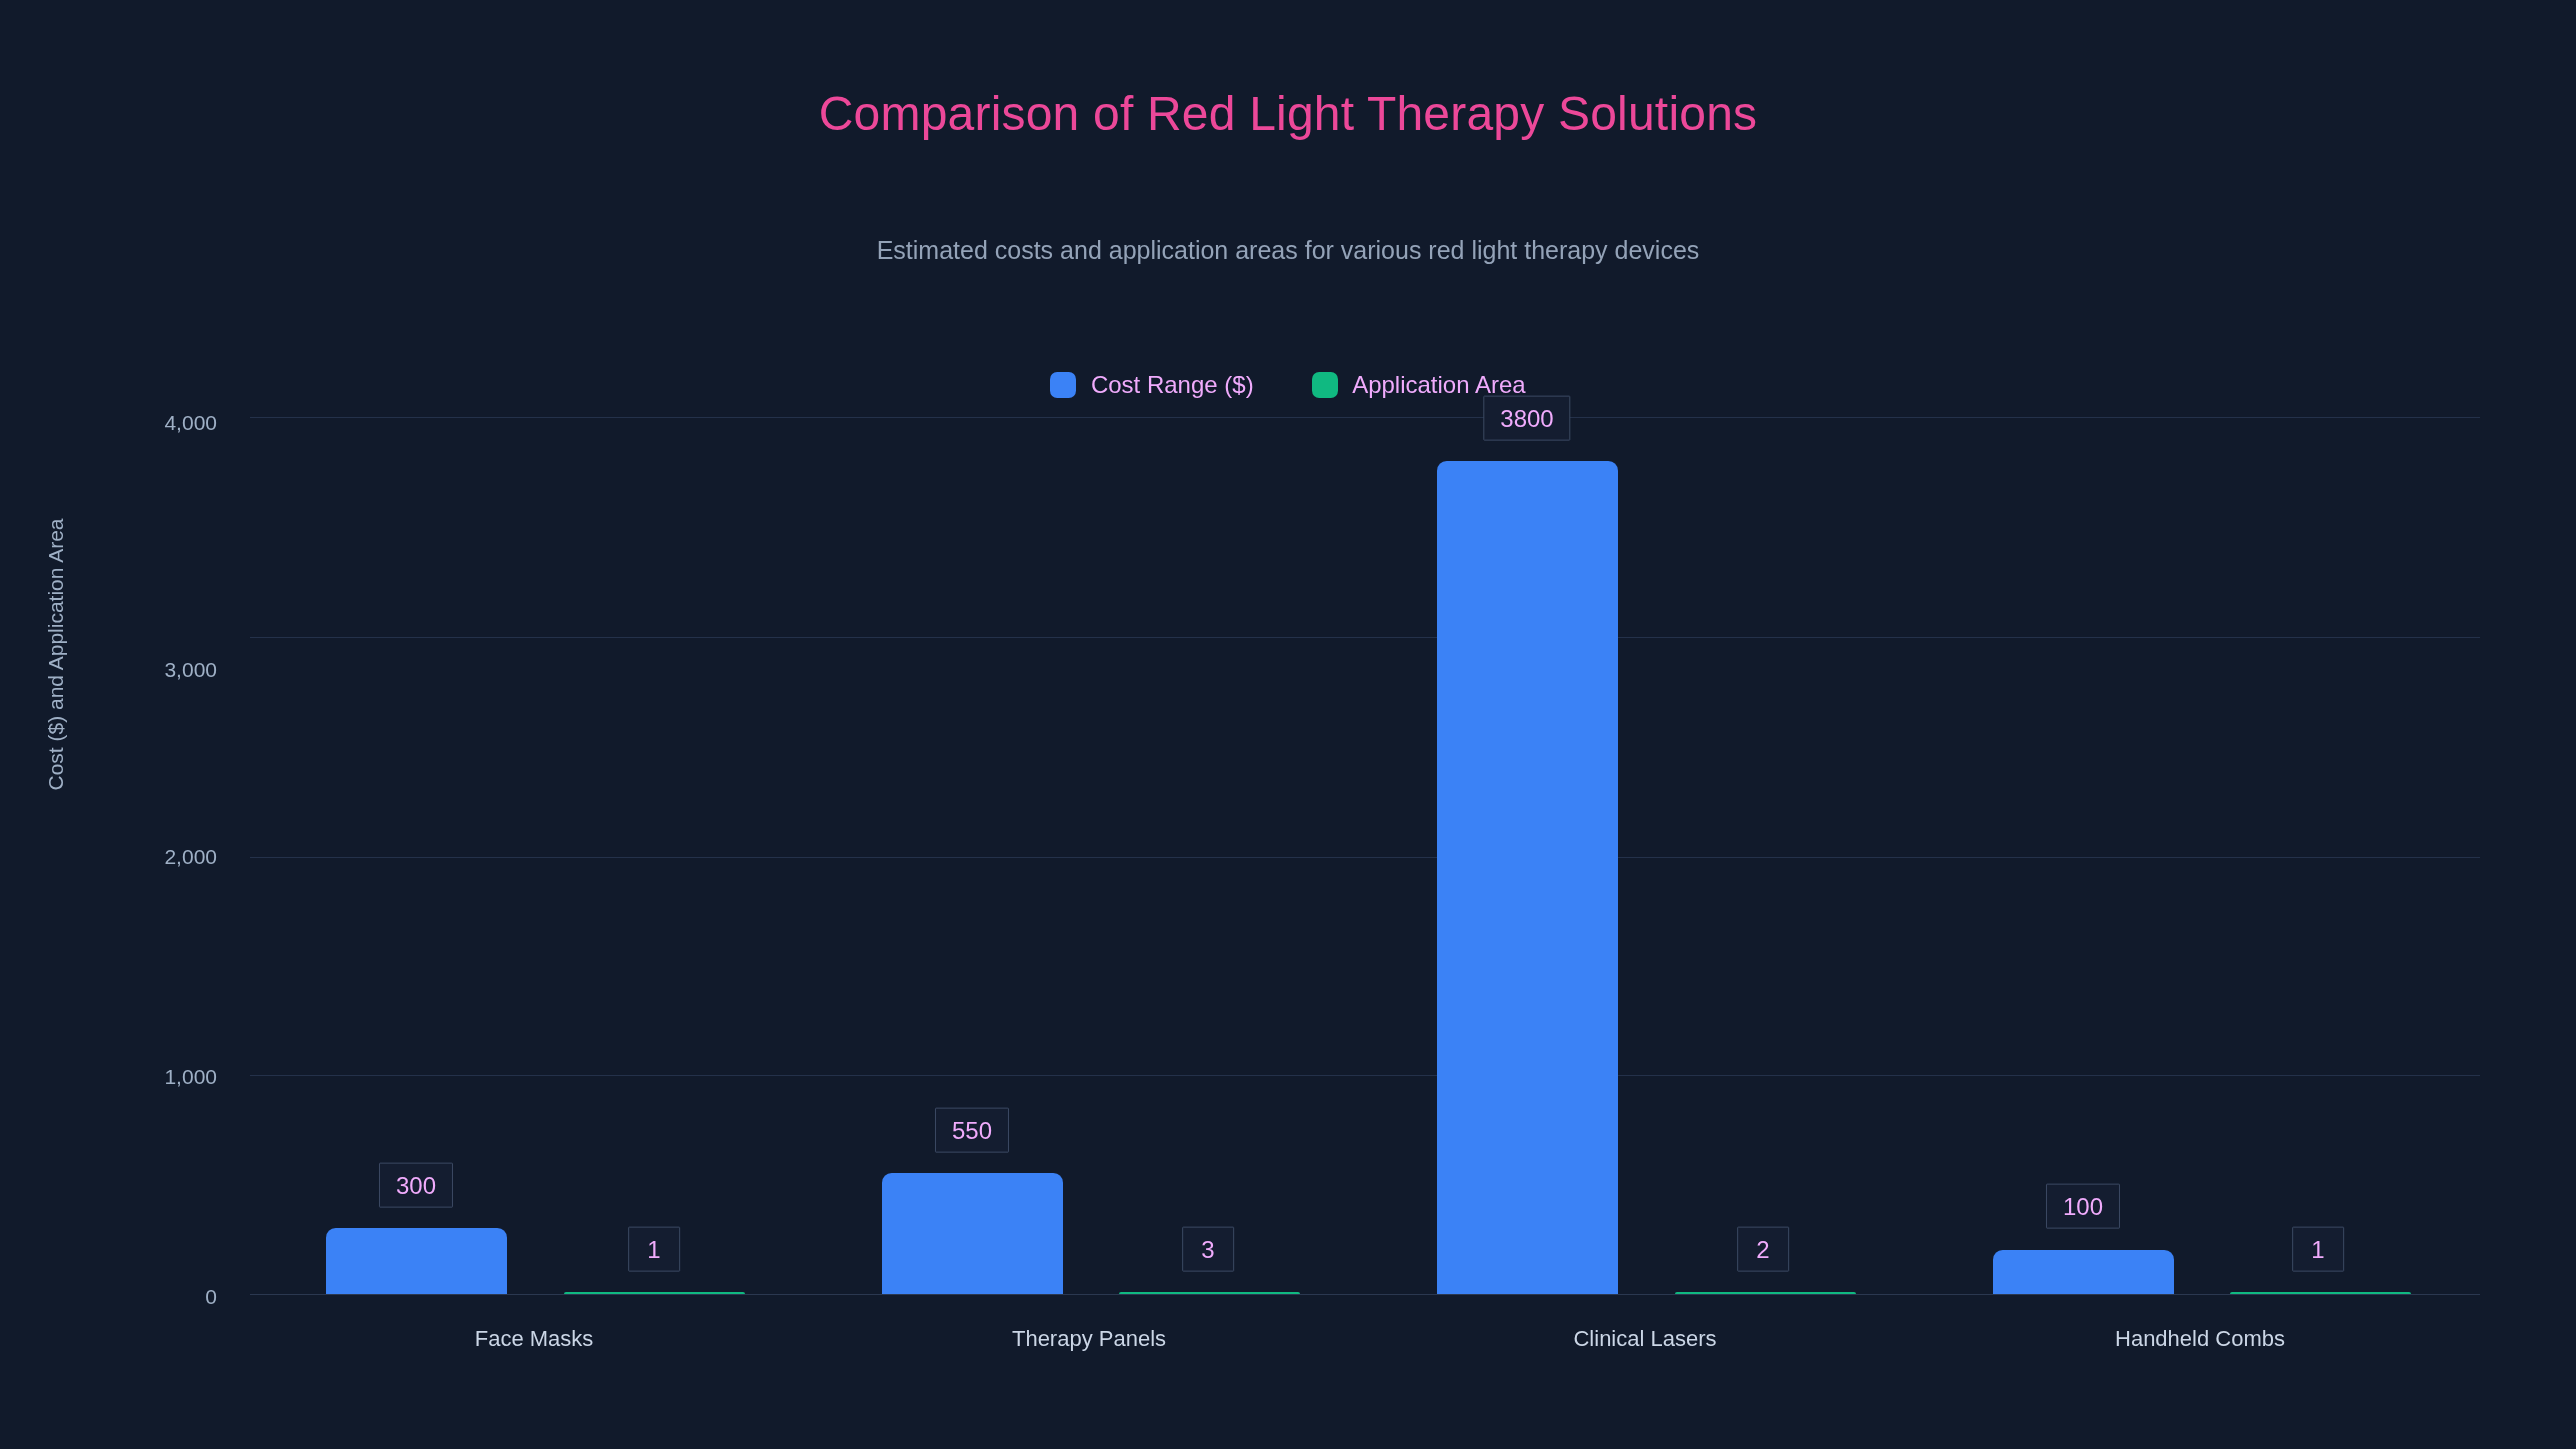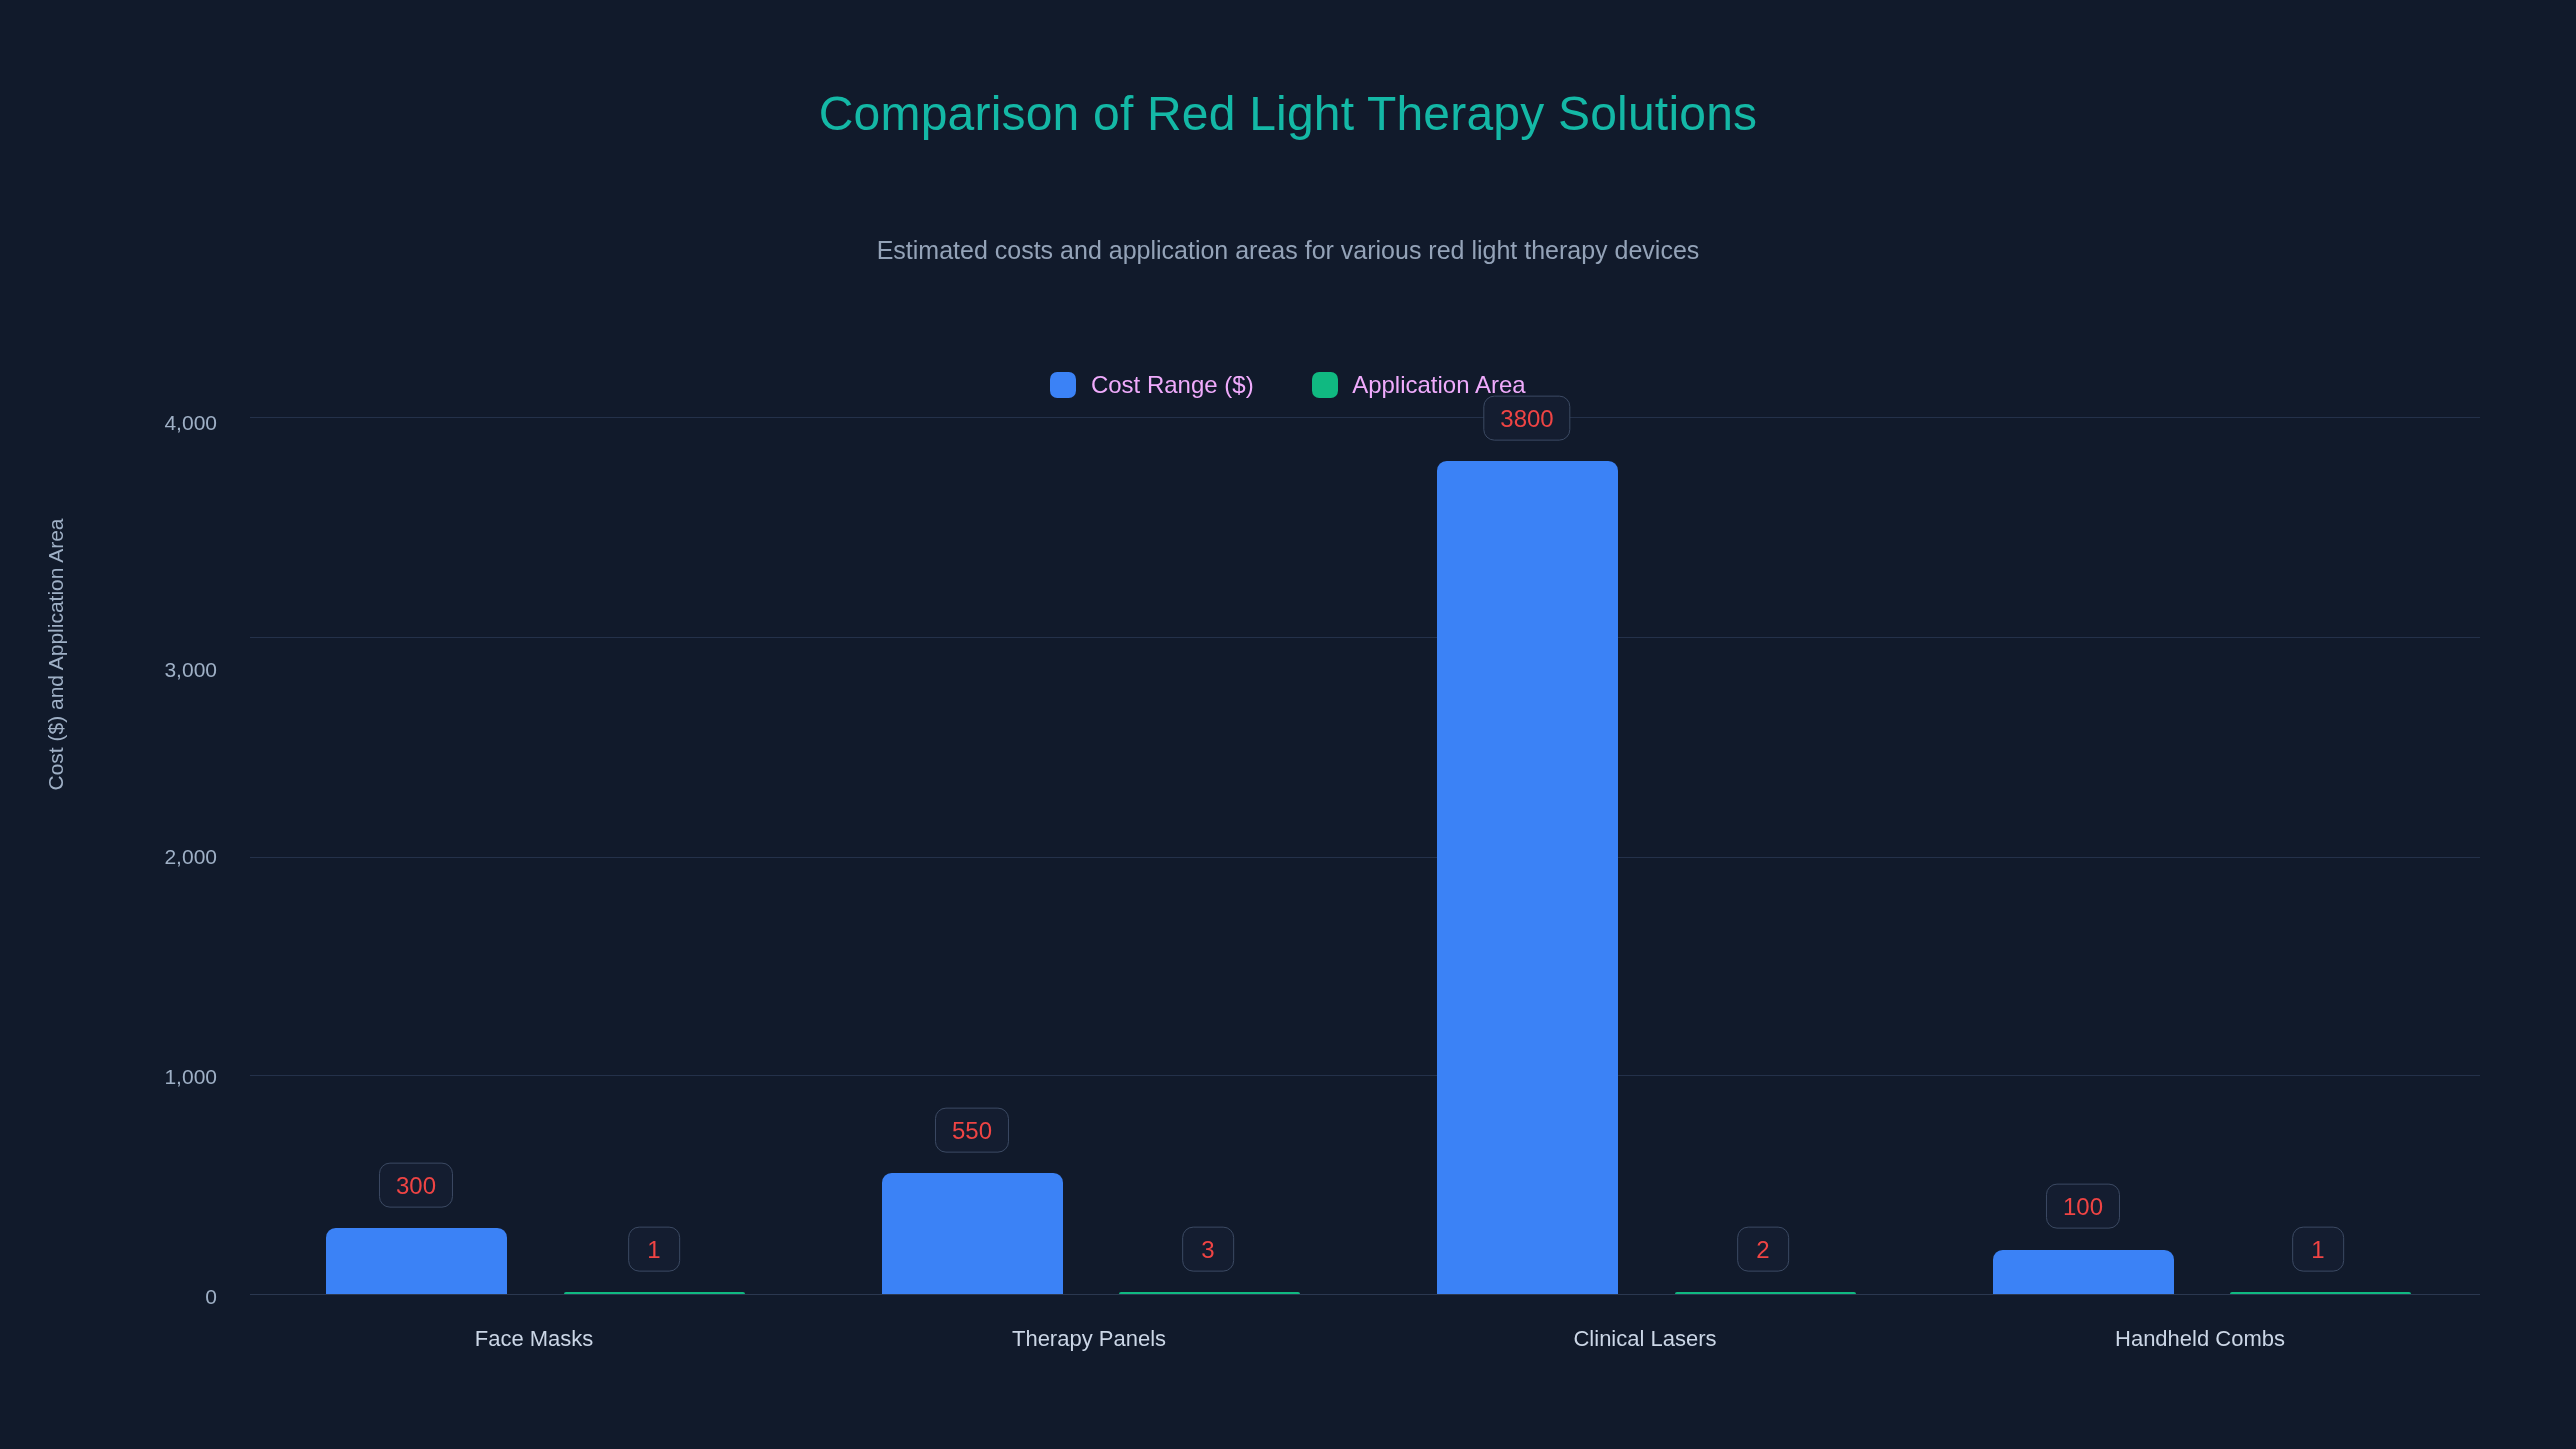--- a/index.html
+++ b/index.html
@@ -26,21 +26,21 @@
   
   .chart-title {
     position: absolute;
     left: 0;
     top: 90px;
     width: 2576px;
     text-align: center;
     font-size: 48px;
     font-weight: 400;
     letter-spacing: 0.2px;
-    color: #14b8a6;
+    color: #ec4899;
     line-height: 1;
   }
   .chart-subtitle {
     position: absolute;
     left: 0;
     top: 238px;
     width: 2576px;
     text-align: center;
     font-size: 25px;
     font-weight: 400;
@@ -129,24 +129,24 @@
   }
   .bar.cost { background: #3b82f6; }
   .bar.area { background: #10b981; }
 
   
   .value-label {
     position: absolute;
     transform: translate(-50%, -100%);
     background: #141d30;
     border: 0.8px solid #3c4a63;
-    border-radius: 11px;
+    border-radius: 1px;
     padding: 9.7px 16px;
     font-size: 24px;
-    color: #ef4444;
+    color: #f0abfc;
     line-height: 1;
     white-space: nowrap;
     text-align: center;
     min-width: 17.7px;
   }
 
   
   .cat-label {
     position: absolute;
     transform: translateX(-50%);

